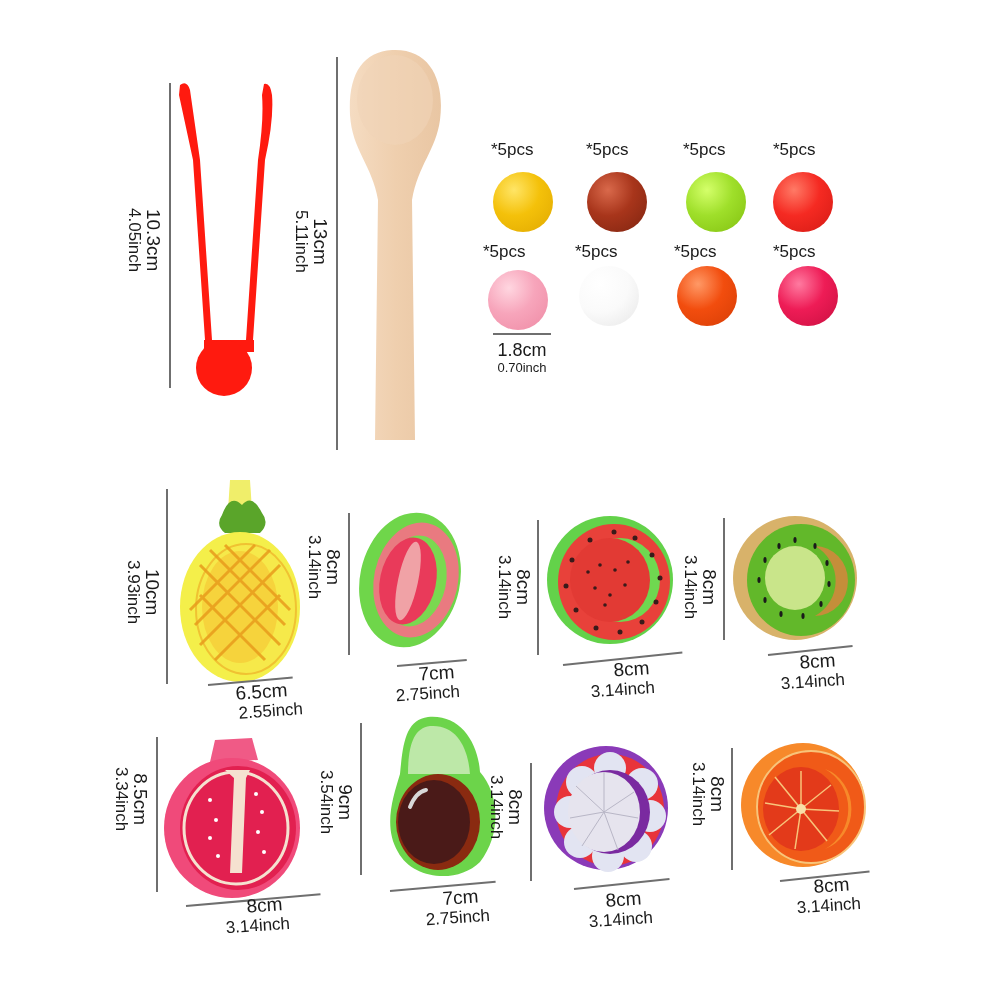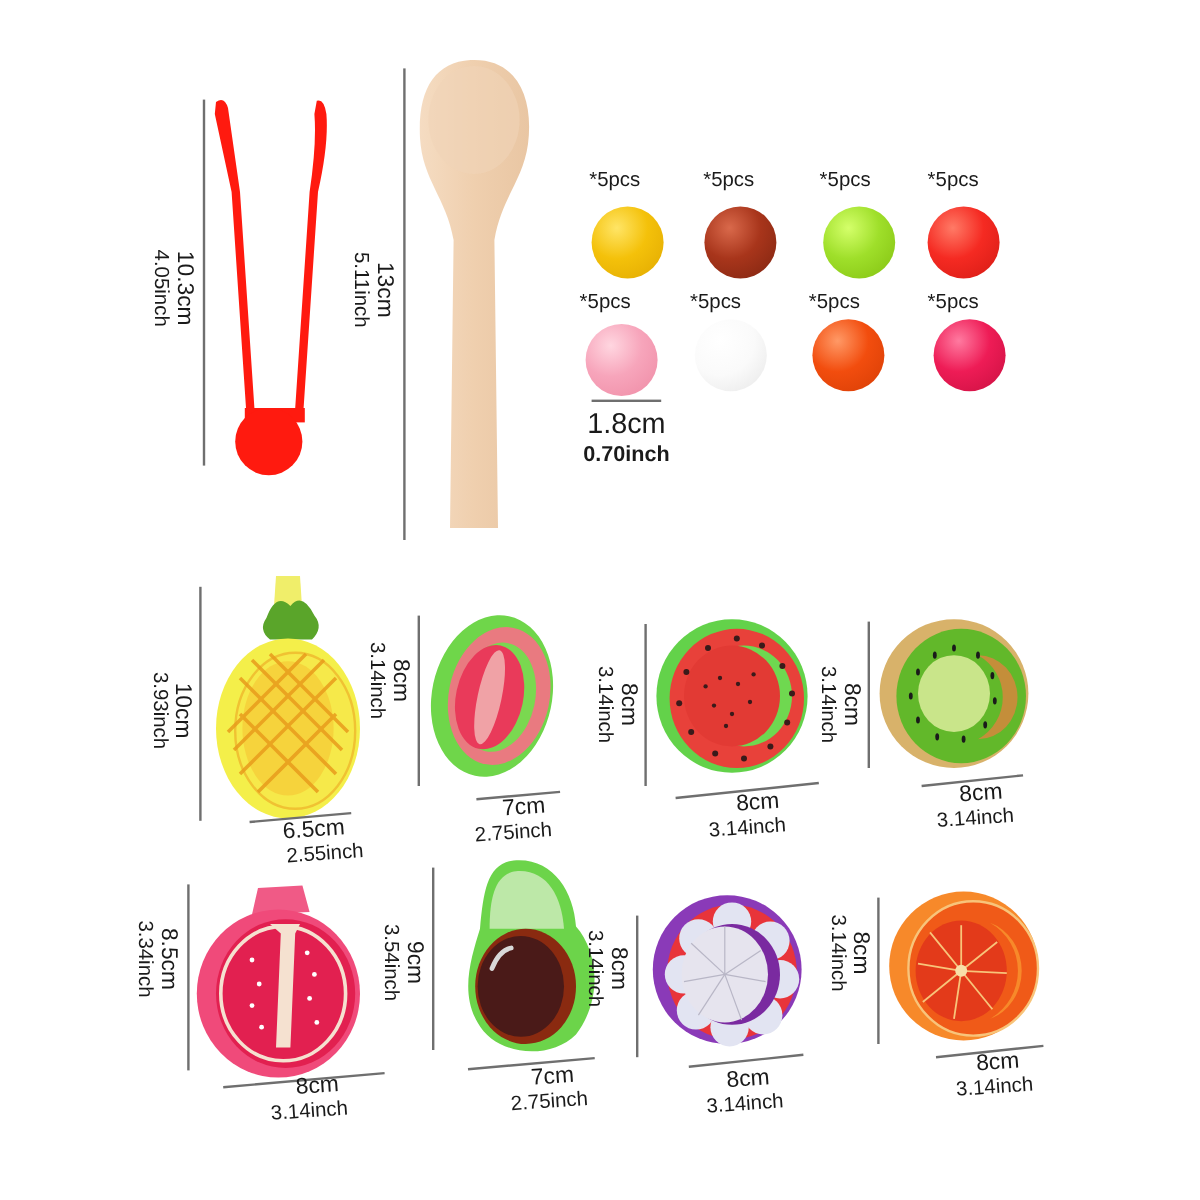--- a/index.html
+++ b/index.html
@@ -75,22 +75,22 @@
   <div class="qty" style="left:674px; top:242px;">*5pcs</div>
   <div class="qty" style="left:773px; top:242px;">*5pcs</div>
 
   <div class="ball" style="left:488px; top:270px; background:radial-gradient(circle at 35% 30%, #ffd6e0 0%, #f7a5bb 45%, #ee8aa4 100%);"></div>
   <div class="ball" style="left:579px; top:266px; background:radial-gradient(circle at 35% 30%, #ffffff 0%, #fafafa 50%, #e6e6e6 100%);"></div>
   <div class="ball" style="left:677px; top:266px; background:radial-gradient(circle at 35% 30%, #ff9966 0%, #f24d0e 45%, #d63d05 100%);"></div>
   <div class="ball" style="left:778px; top:266px; background:radial-gradient(circle at 35% 30%, #ff7aa0 0%, #ee1c56 45%, #c90f40 100%);"></div>
 
   <div class="hline" style="left:493px; top:333px; width:58px;"></div>
   <div class="abs" style="left:478px; top:340px; text-align:center; width:88px; line-height:1.15;">
-    <span style="font-size:24px; display:block;">1.8cm</span>
-    <span style="font-size:18px; display:block;font-weight:bold;">0.70inch</span>
+    <span style="font-size:18px; display:block;">1.8cm</span>
+    <span style="font-size:13px; display:block;">0.70inch</span>
   </div>
 </div>
 
 <div>
   <div class="vline" style="left:166px; top:489px; height:195px;"></div>
   <div class="vlabel" style="left:162px; top:560px;">
     <span class="big">10cm</span>
     <span class="small">3.93inch</span>
   </div>
   <svg style="left:170px; top:475px;" width="140" height="210">

